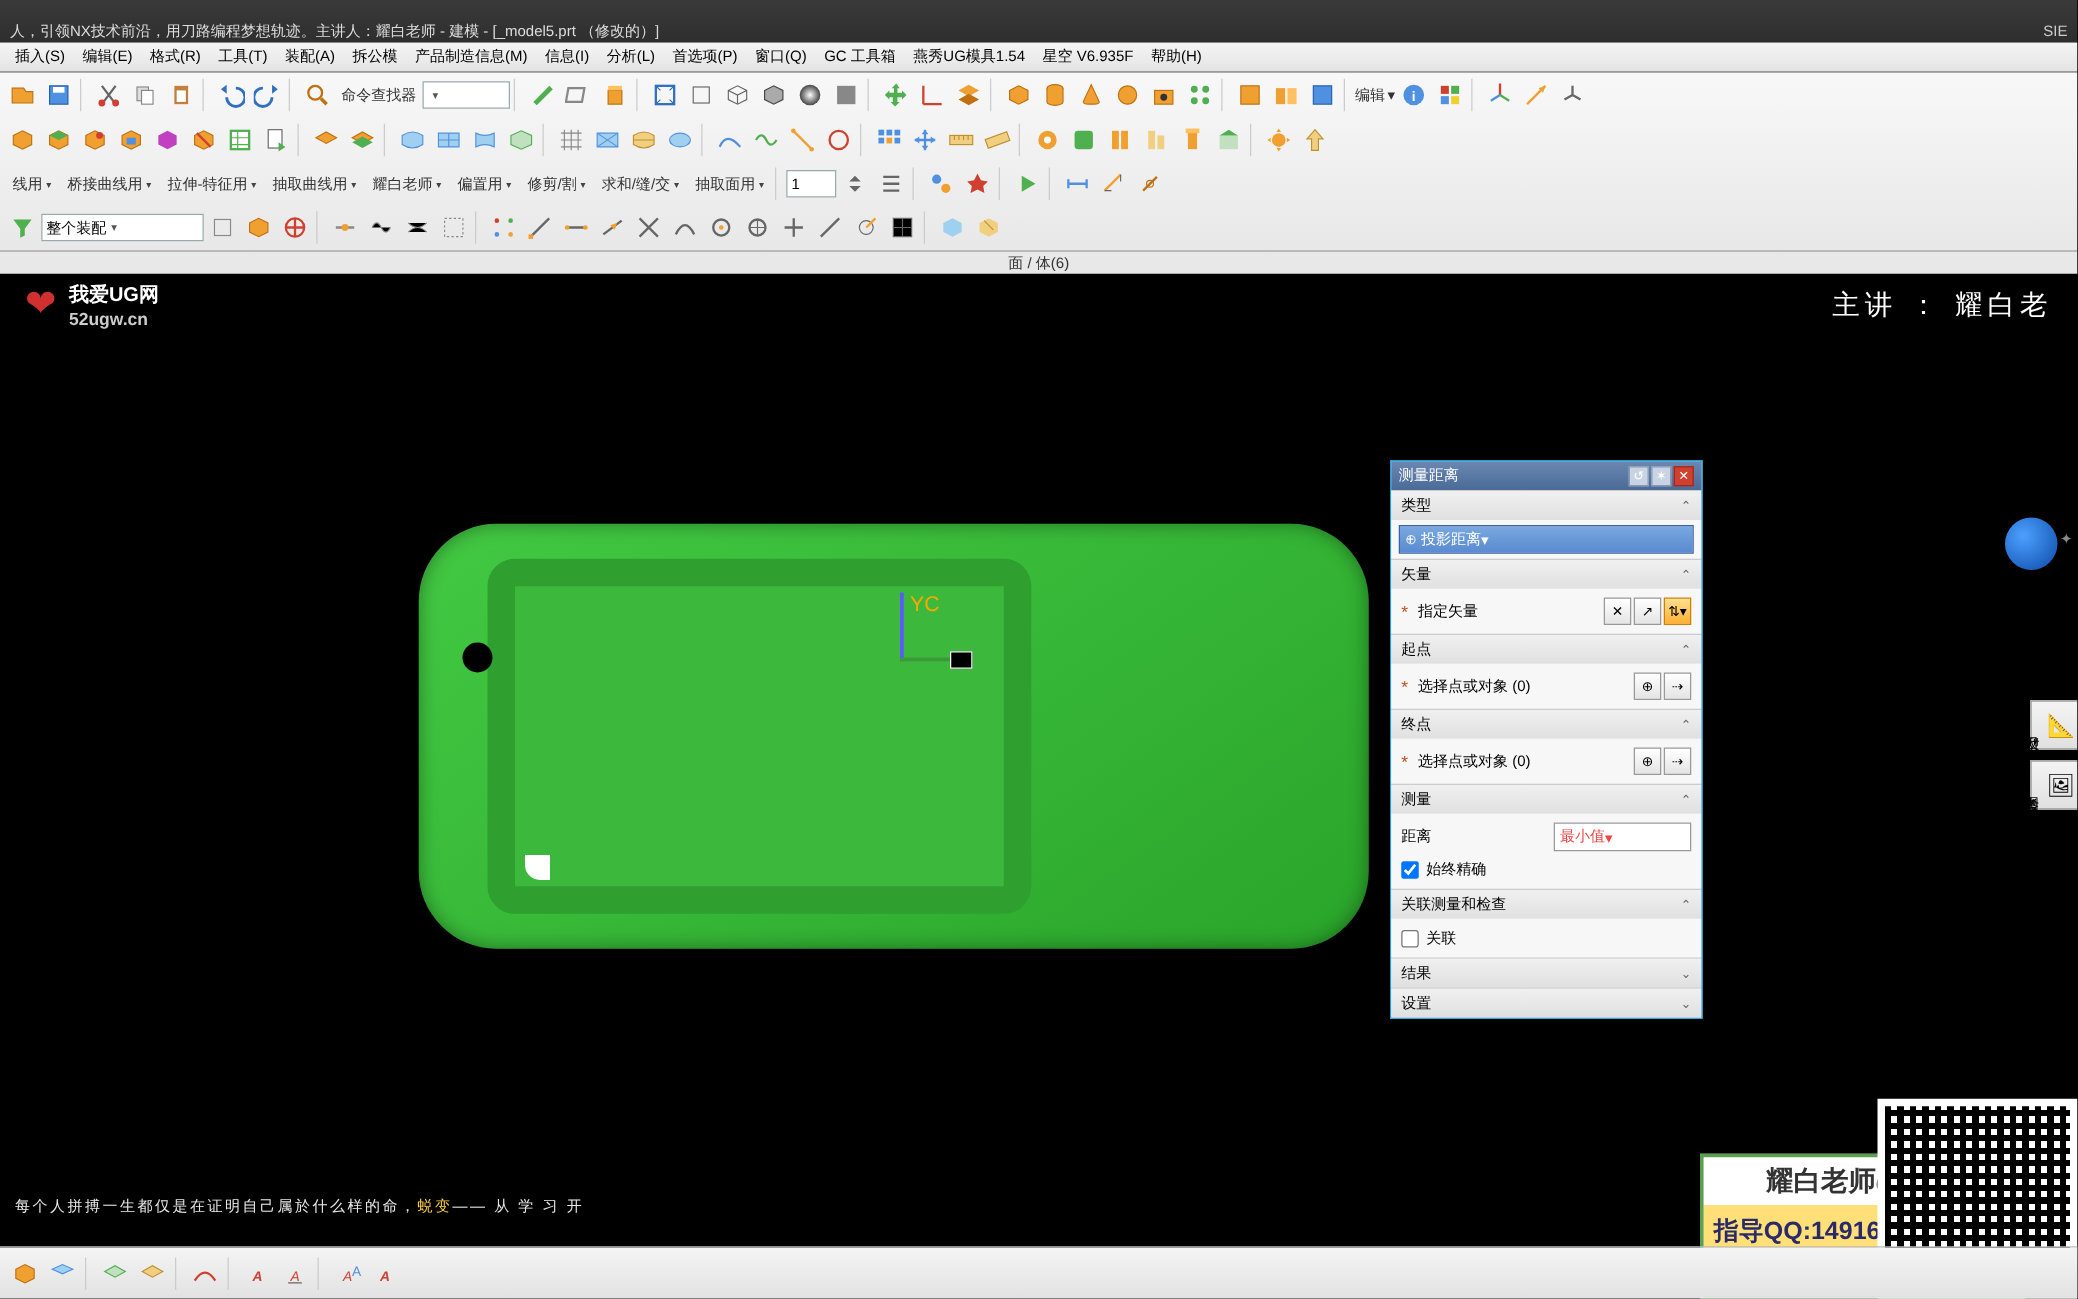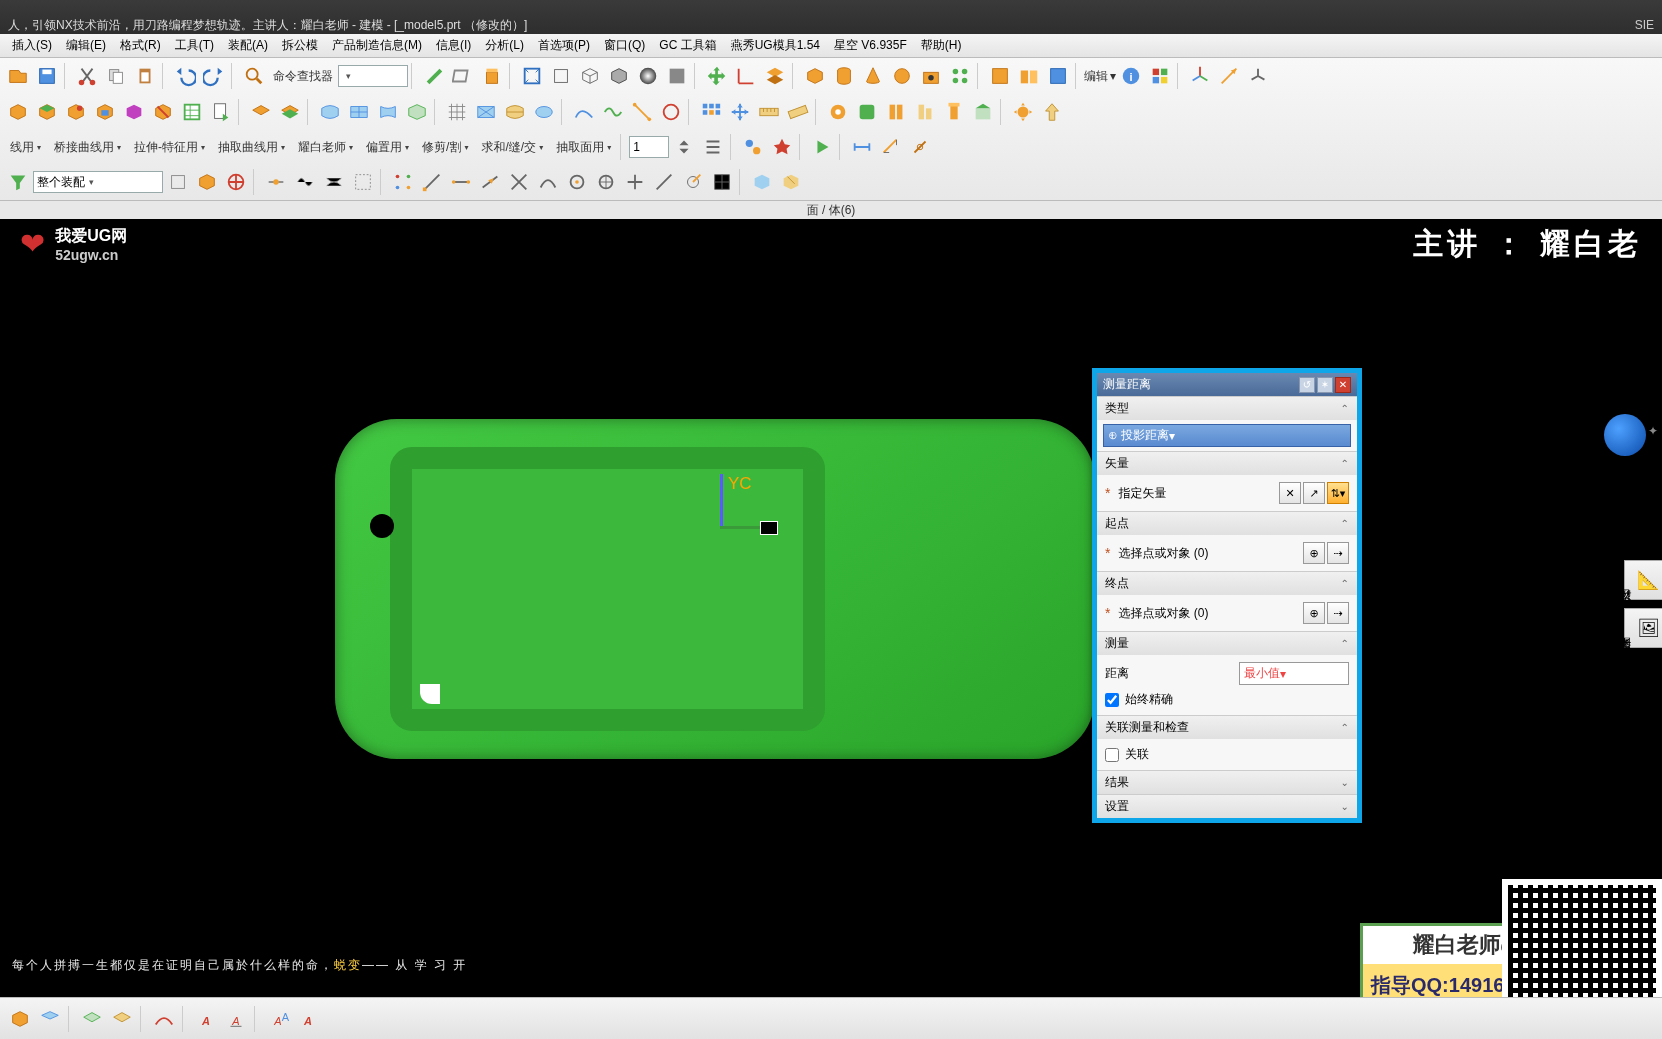--- a/index.html
+++ b/index.html
@@ -21,40 +21,40 @@
 .ddlabel .tri{font-size:8px;color:#444}
 .cmd-label{color:#333;padding:0 4px}
 .editdd{display:inline-flex;align-items:center;gap:2px;color:#333}
 .graphics{position:relative;background:#000;width:100%;height:calc(100% - 22px - 24px - 182px - 50px)}
 .logo-bar{background:#000;height:50px;display:flex;align-items:center;justify-content:space-between;padding:0 20px;color:#fff}
 .logo-left{display:flex;align-items:center;gap:10px}
 .logo-left .heart{color:#d03030;font-size:30px;line-height:1}
 .logo-txt{display:flex;flex-direction:column;font-weight:bold}
 .logo-txt .l1{font-size:16px}
 .logo-txt .l2{font-size:14px;color:#ccc}
-.logo-right{font-size:30px;font-weight:bold;letter-spacing:4px}
+.logo-right{font-size:22px;font-weight:normal;letter-spacing:4px}
 .model-area{position:absolute;top:40px;left:0;right:0;bottom:0}
 .body3d{position:absolute;left:335px;top:110px;width:760px;height:340px;background:linear-gradient(145deg,#43c943,#2aa52a);border-radius:62px;box-shadow:inset 0 0 15px rgba(0,0,0,.4)}
 .body3d .inner-rim{position:absolute;left:55px;top:28px;right:270px;bottom:28px;border:22px solid #2f9f2f;border-radius:22px;background:#3cb93c}
 .body3d .hole{position:absolute;left:35px;top:95px;width:24px;height:24px;background:#000;border-radius:50%}
 .body3d .corner{position:absolute;left:85px;bottom:55px;width:20px;height:20px;background:#fff;border-radius:0 0 0 12px}
 .triad{position:absolute;left:720px;top:220px}
 .triad .z{position:absolute;width:3px;height:55px;background:#5a5aff;bottom:0;left:0}
 .triad .y{position:absolute;height:3px;width:55px;background:#3a9a3a;bottom:0;left:0}
 .triad .lbl-z{position:absolute;color:#ffa500;left:8px;top:-55px;font-size:17px}
 .triad .cursor-blk{position:absolute;width:18px;height:14px;background:#000;border:1px solid #fff;left:40px;top:-8px}
 .orient{position:absolute;right:10px;top:105px;width:48px;height:48px}
 .orient .ball{width:42px;height:42px;border-radius:50%;background:radial-gradient(circle at 35% 35%,#4da0ff,#0a4aa8);position:relative}
 .orient .cross{position:absolute;right:-6px;top:10px;color:#888}
 .butterfly{position:absolute;right:220px;bottom:5px;color:#9a3aa8;font-size:36px;opacity:.8}
 .axis-ll{position:absolute;left:20px;bottom:10px;color:#f55;font-size:10px}
 .quote-bar{position:absolute;bottom:42px;left:0;right:0;height:40px;background:#000;color:#e8e8e8;display:flex;padding:0 12px;font-family:"KaiTi","STKaiti",serif;font-size:26px;letter-spacing:2px}
 .quote-bar .hl{color:#ffd040}
 .bottom-toolbar{position:absolute;bottom:0;left:0;right:0;height:42px;background:linear-gradient(#f4f4f4,#e2e2e2);display:flex;align-items:center;padding:0 6px;gap:2px;border-top:1px solid #bbb}
-.panel{position:absolute;right:300px;top:368px;width:270px;background:#efefef;border:5px solid #0ea5e9;box-shadow:2px 2px 8px rgba(0,0,0,.4);font-size:12px}
+.panel{position:absolute;right:300px;top:368px;width:250px;background:#efefef;border:1px solid #0ea5e9;box-shadow:2px 2px 8px rgba(0,0,0,.4);font-size:12px}
 .panel .p-title{background:linear-gradient(#6a88b0,#4a6a98);color:#fff;padding:3px 6px;display:flex;justify-content:space-between;align-items:center}
 .panel .p-title .btns{display:flex;gap:2px}
 .panel .p-title .tbtn{width:16px;height:16px;background:#c8d4e4;border:1px solid #8898b0;display:inline-flex;align-items:center;justify-content:center;font-size:10px;cursor:pointer}
 .panel .p-title .tbtn.close{background:#d04030;color:#fff;border-color:#a02818}
 .panel .sect{border-top:1px solid #ccc}
 .panel .sect-h{background:linear-gradient(#f0f0f0,#e0e0e0);padding:3px 8px;display:flex;justify-content:space-between;align-items:center;cursor:pointer}
 .panel .sect-h .chev{font-size:10px;color:#666}
 .panel .sect-b{padding:4px 6px;background:#f7f7f7}
 .panel .row{display:flex;align-items:center;justify-content:space-between;padding:3px 2px;gap:6px}
 .panel .row .req{color:#c05020;font-size:14px;margin-right:2px}

